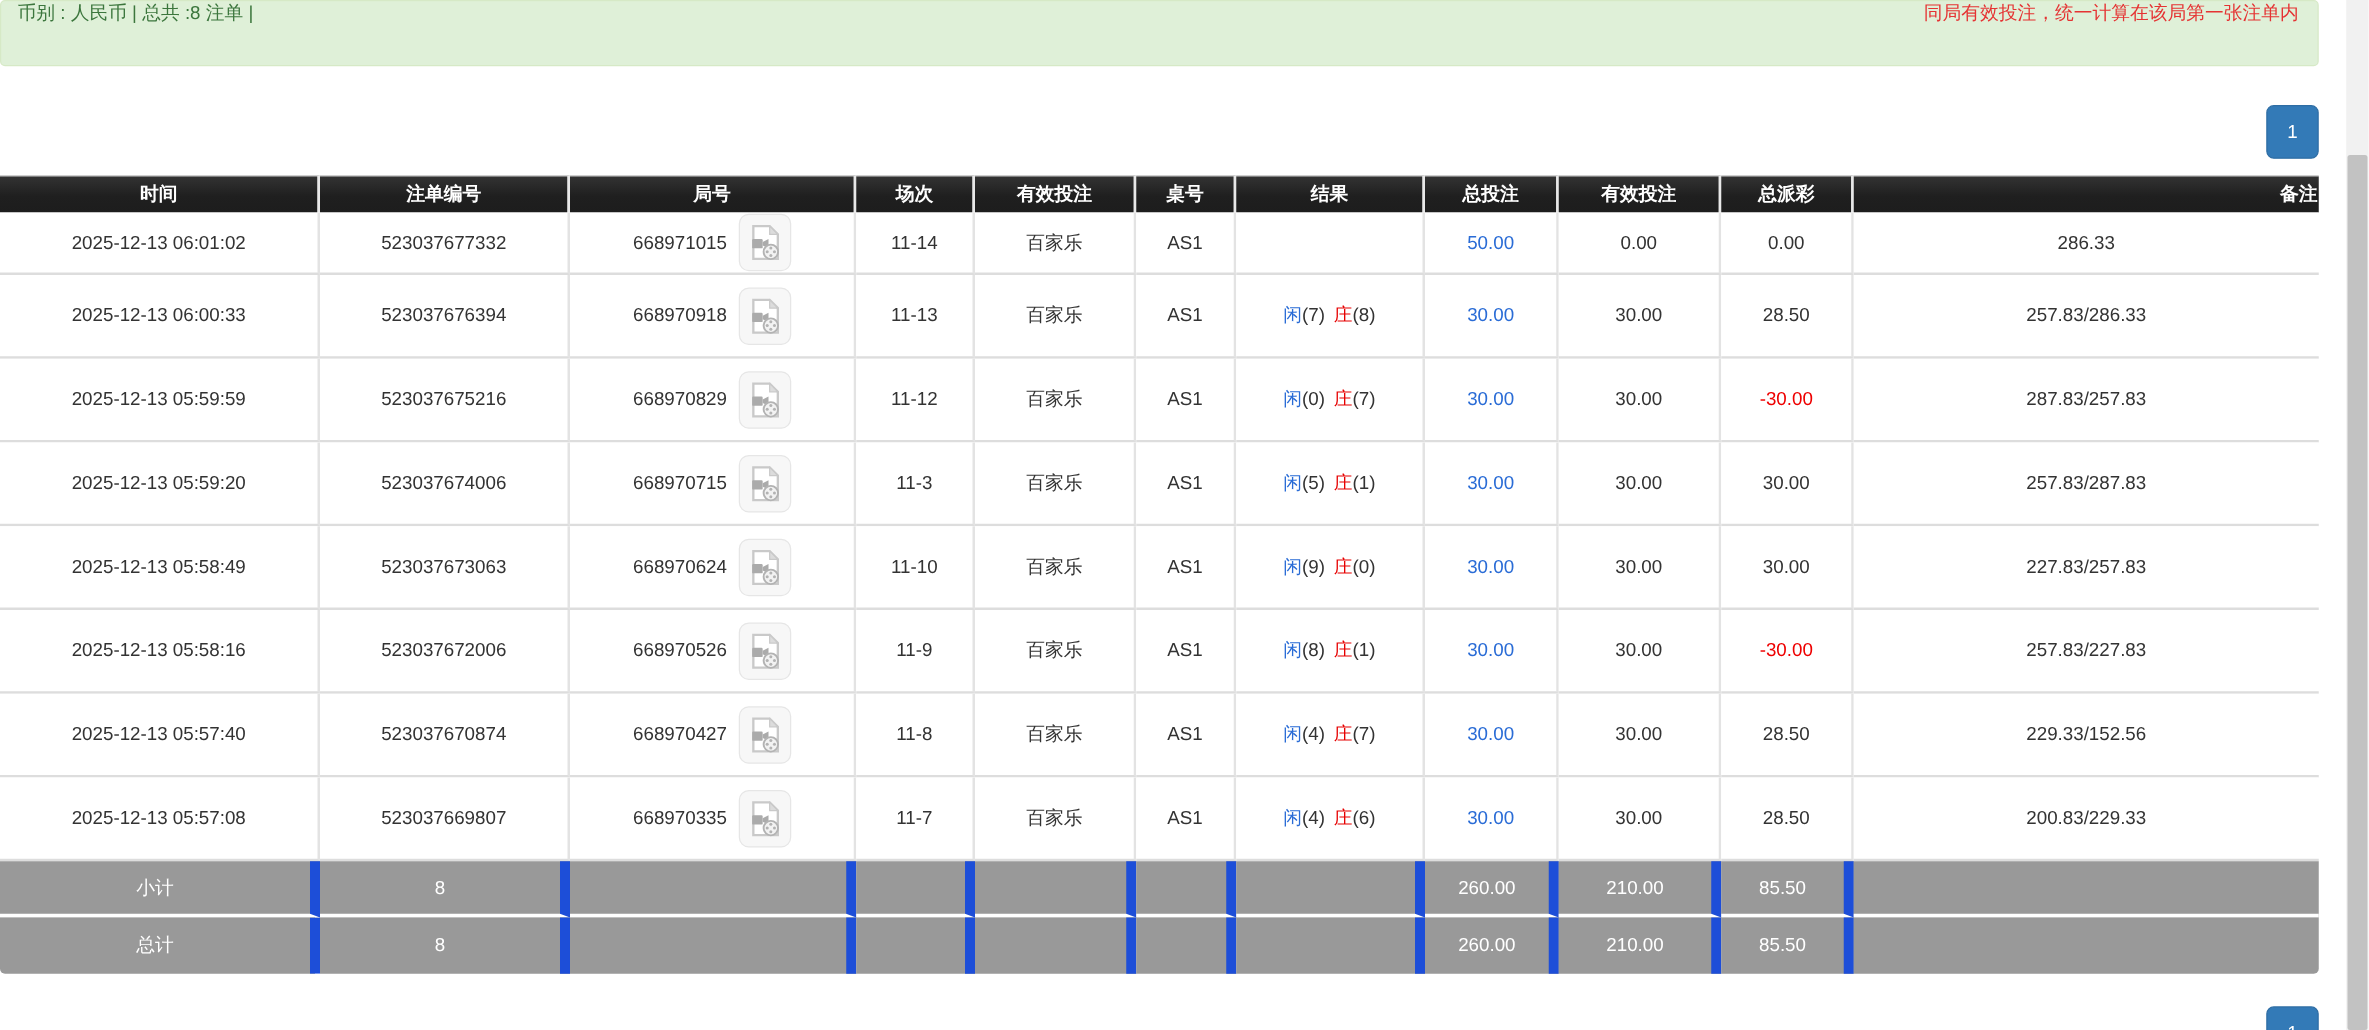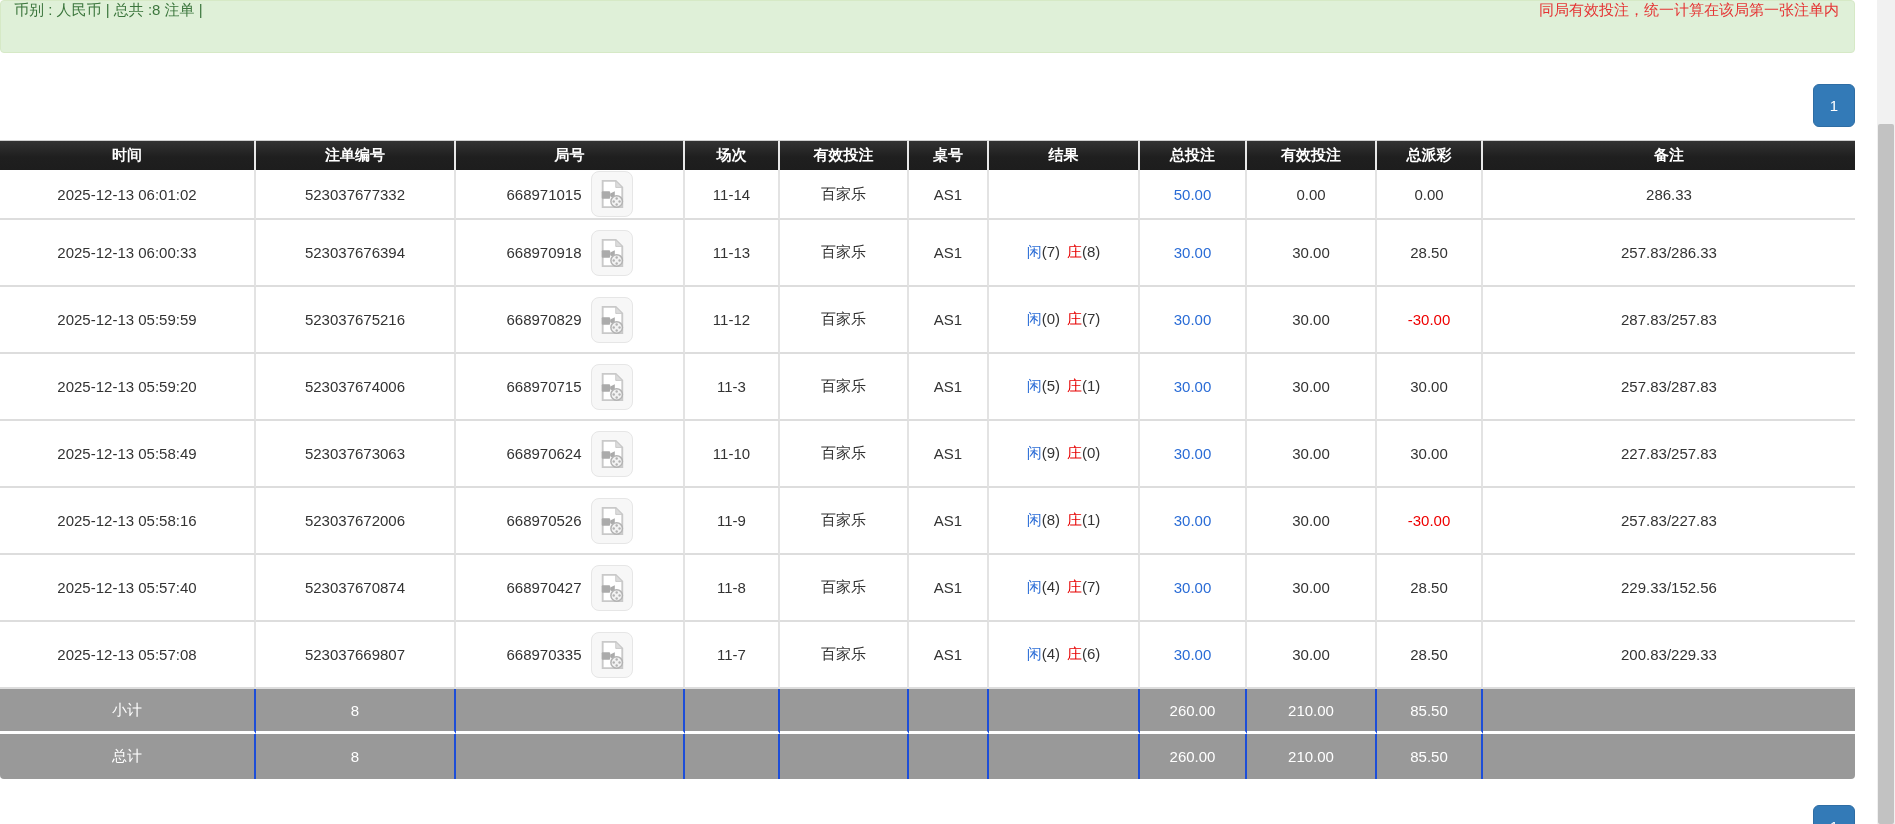--- a/index.html
+++ b/index.html
@@ -37,21 +37,21 @@
     margin-top:13px;width:1855px;table-layout:fixed;
     border-collapse:separate;border-spacing:0;
   }
   th,td{box-sizing:border-box;text-align:center;vertical-align:middle;}
   th{
     height:30px;color:#fff;font-weight:bold;font-size:15px;
     background:linear-gradient(180deg,#333 0%,#1f1f1f 55%,var(--header-bg) 100%);
     border-top:1px solid #cfcfcf;
     border-right:2px solid #e8e8e8;
   }
-  th:last-child{border-right:none;}
+  th:last-child{border-right:none;text-align:right;}
   td{
     font-size:15px;color:#333;
     border-right:2px solid #e3e3e3;border-bottom:2px solid #ddd;
     background:#fff;
   }
   td:last-child{border-right:none;}
   tr.row-short td{height:46px;}
   tr.row-tall td{height:67px;}
 
   .round-inner{display:inline-flex;align-items:center;gap:9px;vertical-align:middle;}
@@ -61,21 +61,21 @@
     align-items:center;justify-content:center;padding:0;cursor:pointer;
   }
   .blue-link{color:var(--link-blue);}
   td.neg{color:var(--loss-red);}
   .res-player{color:var(--player-blue);}
   .res-banker{color:var(--banker-red);margin-left:7px;}
 
   
   tr.summary-row td{
     background:var(--summary-gray);color:#fff;height:45px;
-    border-right:2px solid #1d4ed8;border-bottom:3px solid #fff;
+    border-right:8px solid #1d4ed8;border-bottom:3px solid #fff;
   }
   tr.summary-row td:last-child{border-right:none;}
   tr.total-row td{border-bottom:none;margin-top:16px;}
   tr.total-row td:first-child{border-bottom-left-radius:4px;}
   tr.total-row td:last-child{border-bottom-right-radius:4px;}
 
   
   .scrollbar{position:absolute;top:0;right:0;width:18px;height:824px;background:#f1f1f1;}
   .scroll-thumb{position:absolute;left:1px;top:124px;width:16px;height:700px;background:#c2c2c2;border-radius:2px;}
 </style>

